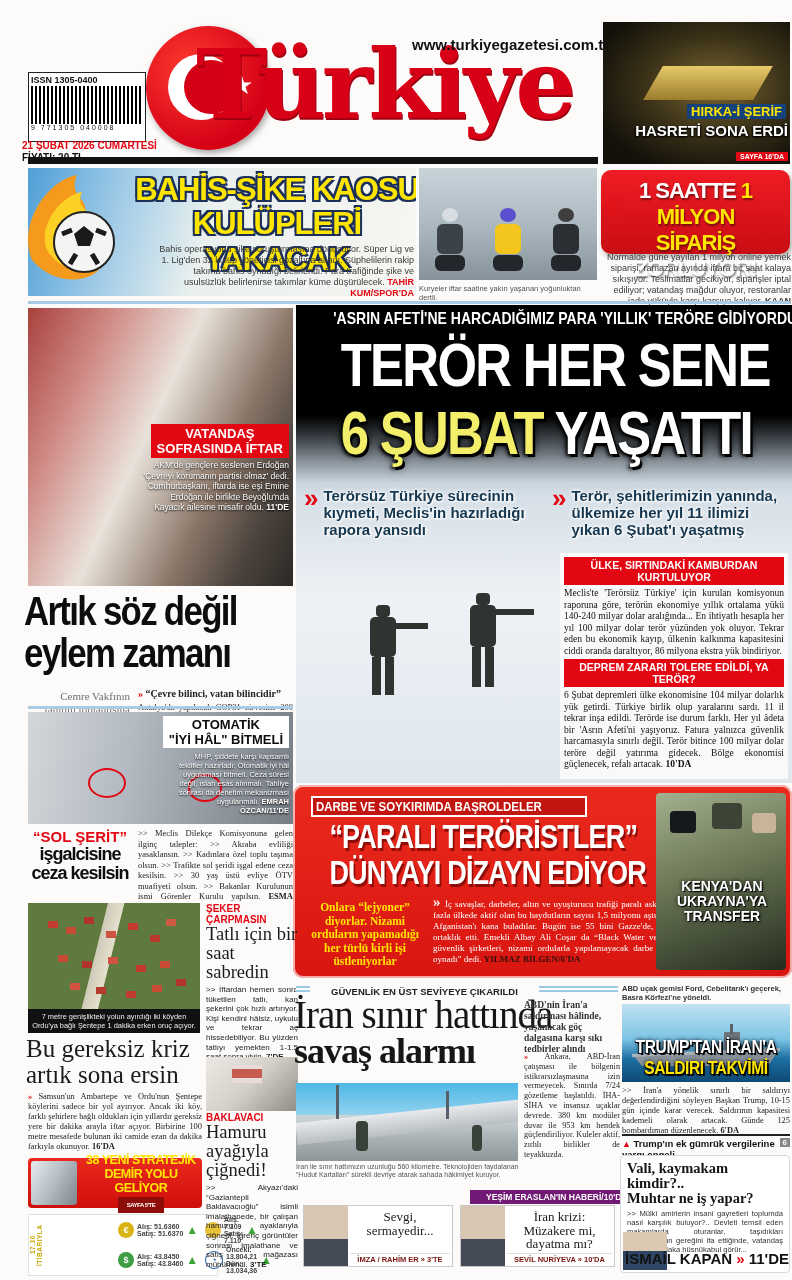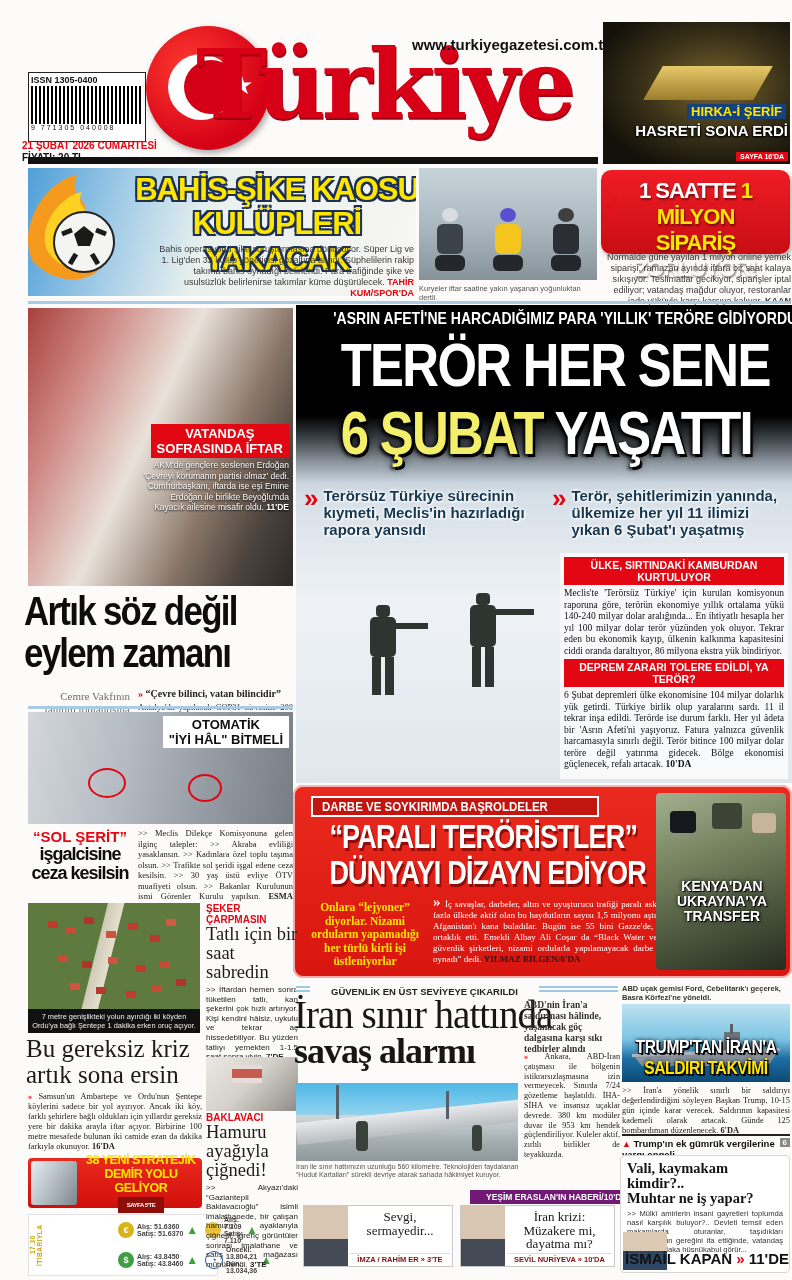--- a/index.html
+++ b/index.html
@@ -117,21 +117,21 @@
   
   #sol-h{left:28px;top:828px;width:104px;text-align:center;}
   #sol-h .r{color:#e30613;font-weight:bold;font-size:15px;}
   #sol-h .k{font-weight:bold;font-size:18px;letter-spacing:-1px;line-height:19px;color:#0d0d0d;}
   #sol-body{left:138px;top:828px;width:155px;font-size:8.5px;line-height:10.5px;color:#222;}
 
   
   #merc{left:293px;top:785px;width:499px;height:193px;background:linear-gradient(180deg,#ea2a1e,#d8150f);
       border-radius:10px;box-shadow:inset 0 0 0 2px rgba(255,255,255,.65);}
   #merc .kick{position:absolute;left:18px;top:11px;border:2px solid #fff;background:#c31510;color:#fff;
-      font-weight:bold;font-size:13.5px;padding:1px 9px;}
+      font-weight:bold;font-size:13.5px;padding:1px 3px;}
   #merc .h{position:absolute;left:4px;top:34px;width:360px;text-align:center;color:#fff;font-weight:bold;
       font-size:33px;letter-spacing:-1px;line-height:36px;text-shadow:2px 3px 0 #8f0d08;}
   #merc .deck{position:absolute;left:12px;top:116px;width:120px;color:#ffe600;font-weight:bold;font-size:11.5px;
       line-height:13.5px;text-align:center;}
   #merc .body{position:absolute;left:140px;top:112px;width:300px;color:#fff;font-size:9px;line-height:11px;}
   #merc .body .chev{color:#fff;font-size:15px;}
   #merc .body .by{color:#35100d;}
   #kenya{position:absolute;right:6px;top:8px;width:130px;height:177px;border-radius:4px;background:
       linear-gradient(160deg,#a3b090 0%,#77835f 35%,#49543c 70%,#262c1e 100%);}
   #kenya .t{position:absolute;right:4px;top:86px;width:120px;text-align:center;color:#fff;font-weight:bold;
@@ -351,20 +351,21 @@
   </div>
   <div class="abs serif" id="erd-deck">Cemre Vakfının tanıtım toplantısına katılan Erdoğan, COP31'de dünyaya vereceği mesajı açıkladı</div>
   <div class="abs serif" id="erd-sub"><span class="chev">» </span><span>“Çevre bilinci, vatan bilincidir”</span></div>
   <div class="abs serif jus" id="erd-body"><span>Antalya'da yapılacak COP31 zirvesine 200 civarında ülkenin katılacağını belirten Cumhurbaşkanı “İnşallah çevre için artık söz değil, eylem zamanı diyeceğiz” ifadesini kullandı. Gençleri de uyaran Erdoğan “Çevre bilinci aynı zamanda vatan bilincidir” dedi. </span><span class="by">11'DE</span></div>
   <div class="abs bluerule" style="left:28px;top:706px;width:265px"></div>
 
   <div class="ph" id="mhp">
     <div class="ring" style="left:60px;top:56px;width:34px;height:26px"></div>
     <div class="ring" style="left:160px;top:62px;width:30px;height:24px"></div>
     <div class="t"><span>OTOMATİK</span><br><span>"İYİ HÂL" BİTMELİ</span></div>
+    <div class="b"><span>MHP, şiddete karşı kapsamlı teklifler hazırladı: Otomatik iyi hâl uygulaması bitmeli. Ceza süresi değil, ıslah esas alınmalı. Tahliye sonrası da denetim mekanizması uygulanmalı. </span><span class="by">EMRAH ÖZCAN/11'DE</span></div>
   </div>
 
   <div class="abs" id="sol-h">
     <div class="r">“SOL ŞERİT”</div>
     <div class="k">işgalcisine</div>
     <div class="k">ceza kesilsin</div>
   </div>
   <div class="abs serif jus" id="sol-body"><span>&gt;&gt; Meclis Dilekçe Komisyonuna gelen ilginç talepler: &gt;&gt; Akraba evliliği yasaklansın. &gt;&gt; Kadınlara özel toplu taşıma olsun. &gt;&gt; Trafikte sol şeridi işgal edene ceza kesilsin. &gt;&gt; 30 yaş üstü evliye ÖTV muafiyeti olsun. &gt;&gt; Bakanlar Kurulunun ismi Görenler Kurulu yapılsın. </span><span class="by">ESMA ALTIN/11'DE</span></div>
 
   <div class="abs" id="merc">

